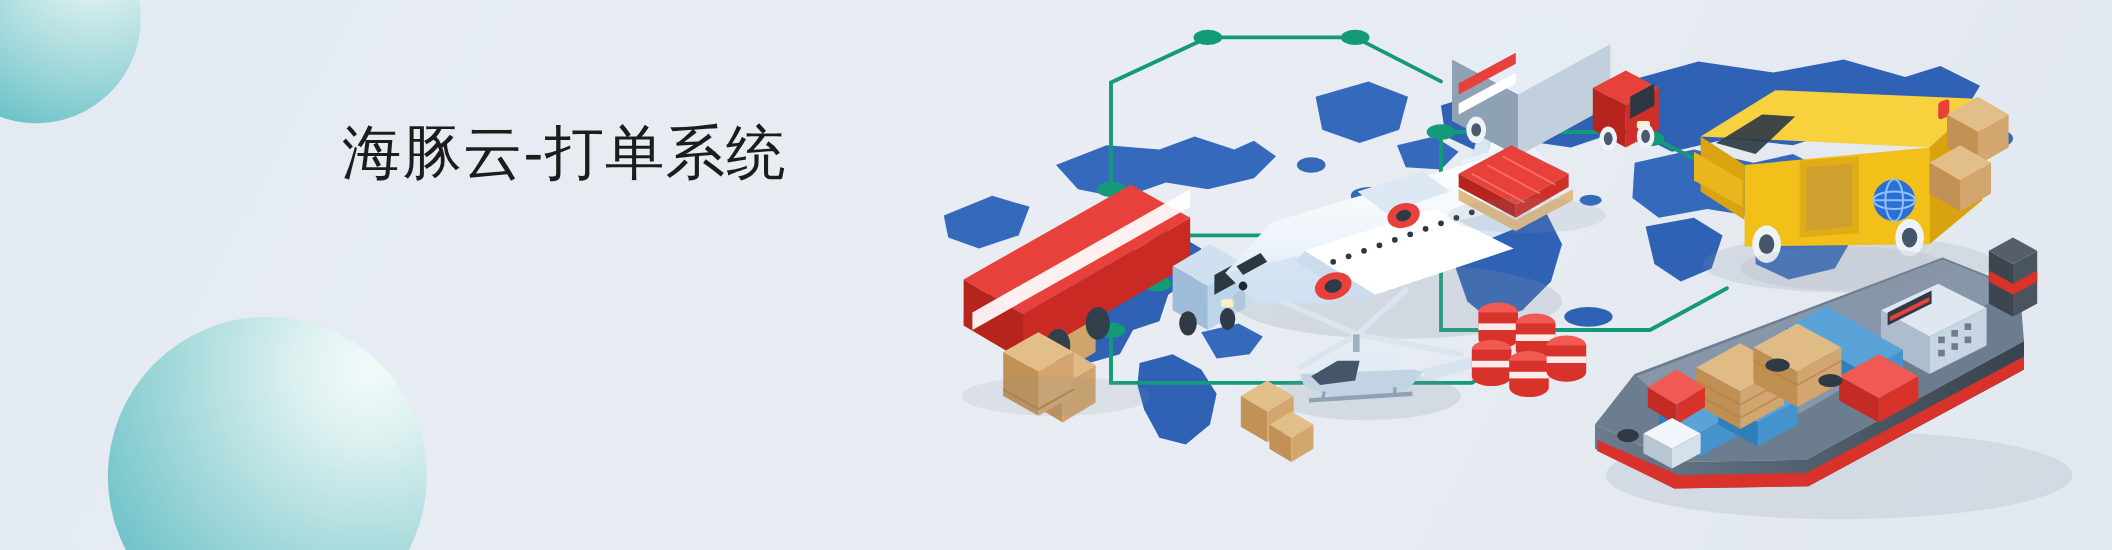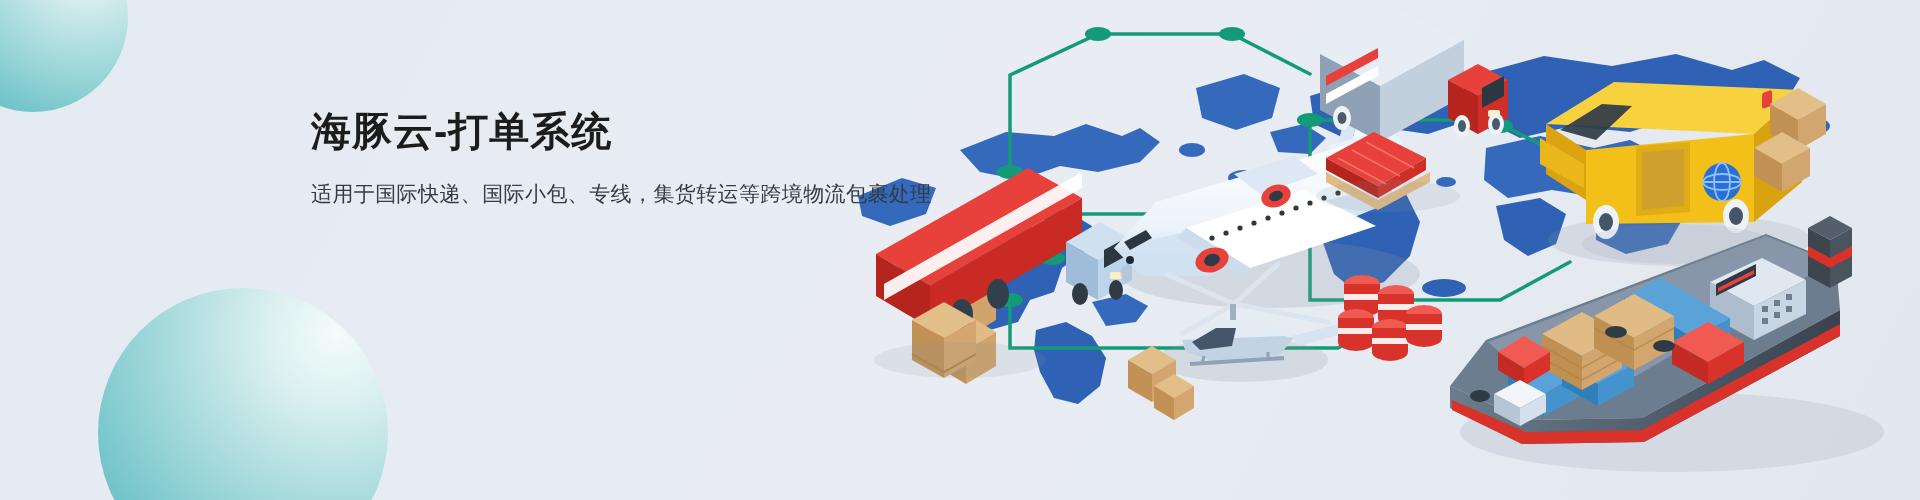--- a/index.html
+++ b/index.html
@@ -43,26 +43,27 @@
 
   
   .copy {
     position: absolute;
     left: 311px;
     top: 106px;
     z-index: 5;
   }
   .copy-title {
     margin: 0;
-    font-size: 40px;
+    font-size: 54px;
     line-height: 1.25;
-    font-weight: 700;
+    font-weight: 400;
     color: #1c1c1c;
     letter-spacing: 1px;
     white-space: nowrap;
+    text-align: right;
   }
   .copy-subtitle {
     margin: 22px 0 0 0;
     font-size: 21px;
     line-height: 1.5;
     font-weight: 400;
     color: #333b45;
     letter-spacing: 0.4px;
     white-space: nowrap;
   }
@@ -81,21 +82,20 @@
 </head>
 <body>
 
 <div class="banner">
 
   <div class="deco-circle deco-circle-top"></div>
   <div class="deco-circle deco-circle-bottom"></div>
 
   <div class="copy">
     <h1 class="copy-title">海豚云-打单系统</h1>
-    <p class="copy-subtitle">适用于国际快递、国际小包、专线，集货转运等跨境物流包裹处理</p>
   </div>
 
   <div class="illustration">
     <svg viewBox="0 0 1080 500" xmlns="http://www.w3.org/2000/svg" aria-hidden="true">
       <defs>
         <linearGradient id="gPlaneBody" x1="0" y1="0" x2="0" y2="1">
           <stop offset="0%" stop-color="#ffffff"></stop>
           <stop offset="60%" stop-color="#eef4fb"></stop>
           <stop offset="100%" stop-color="#cfe0f0"></stop>
         </linearGradient>

